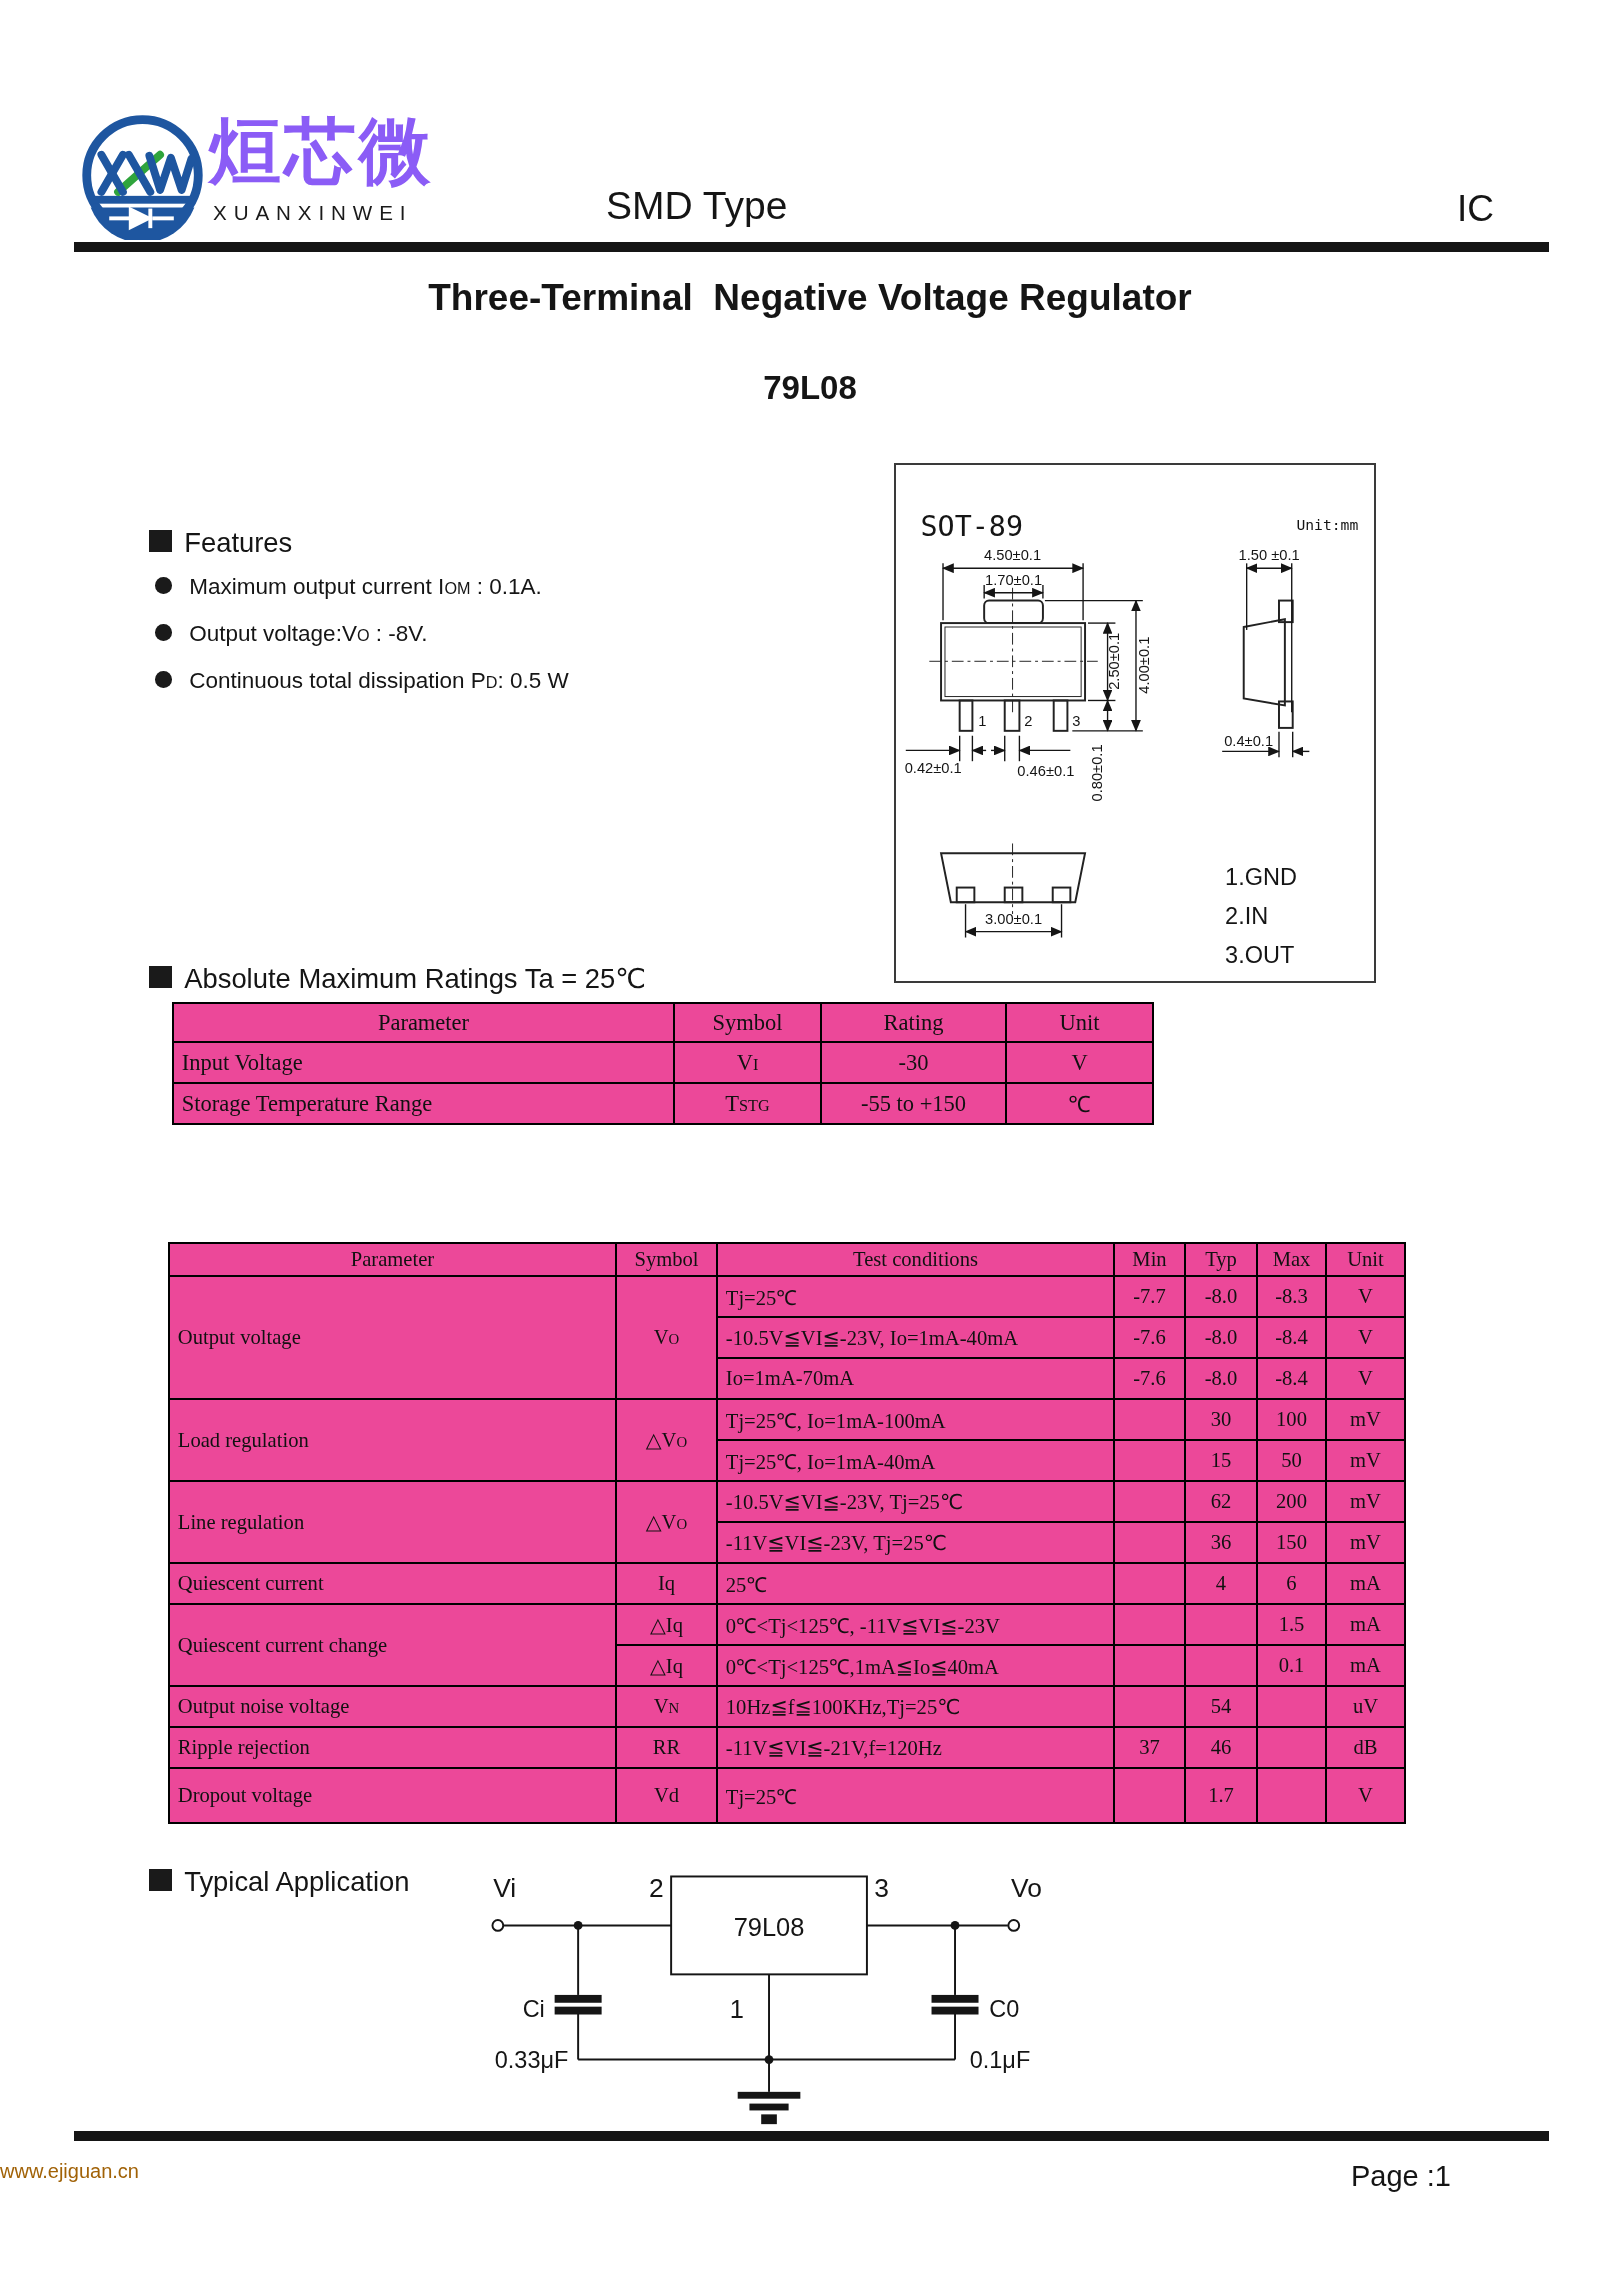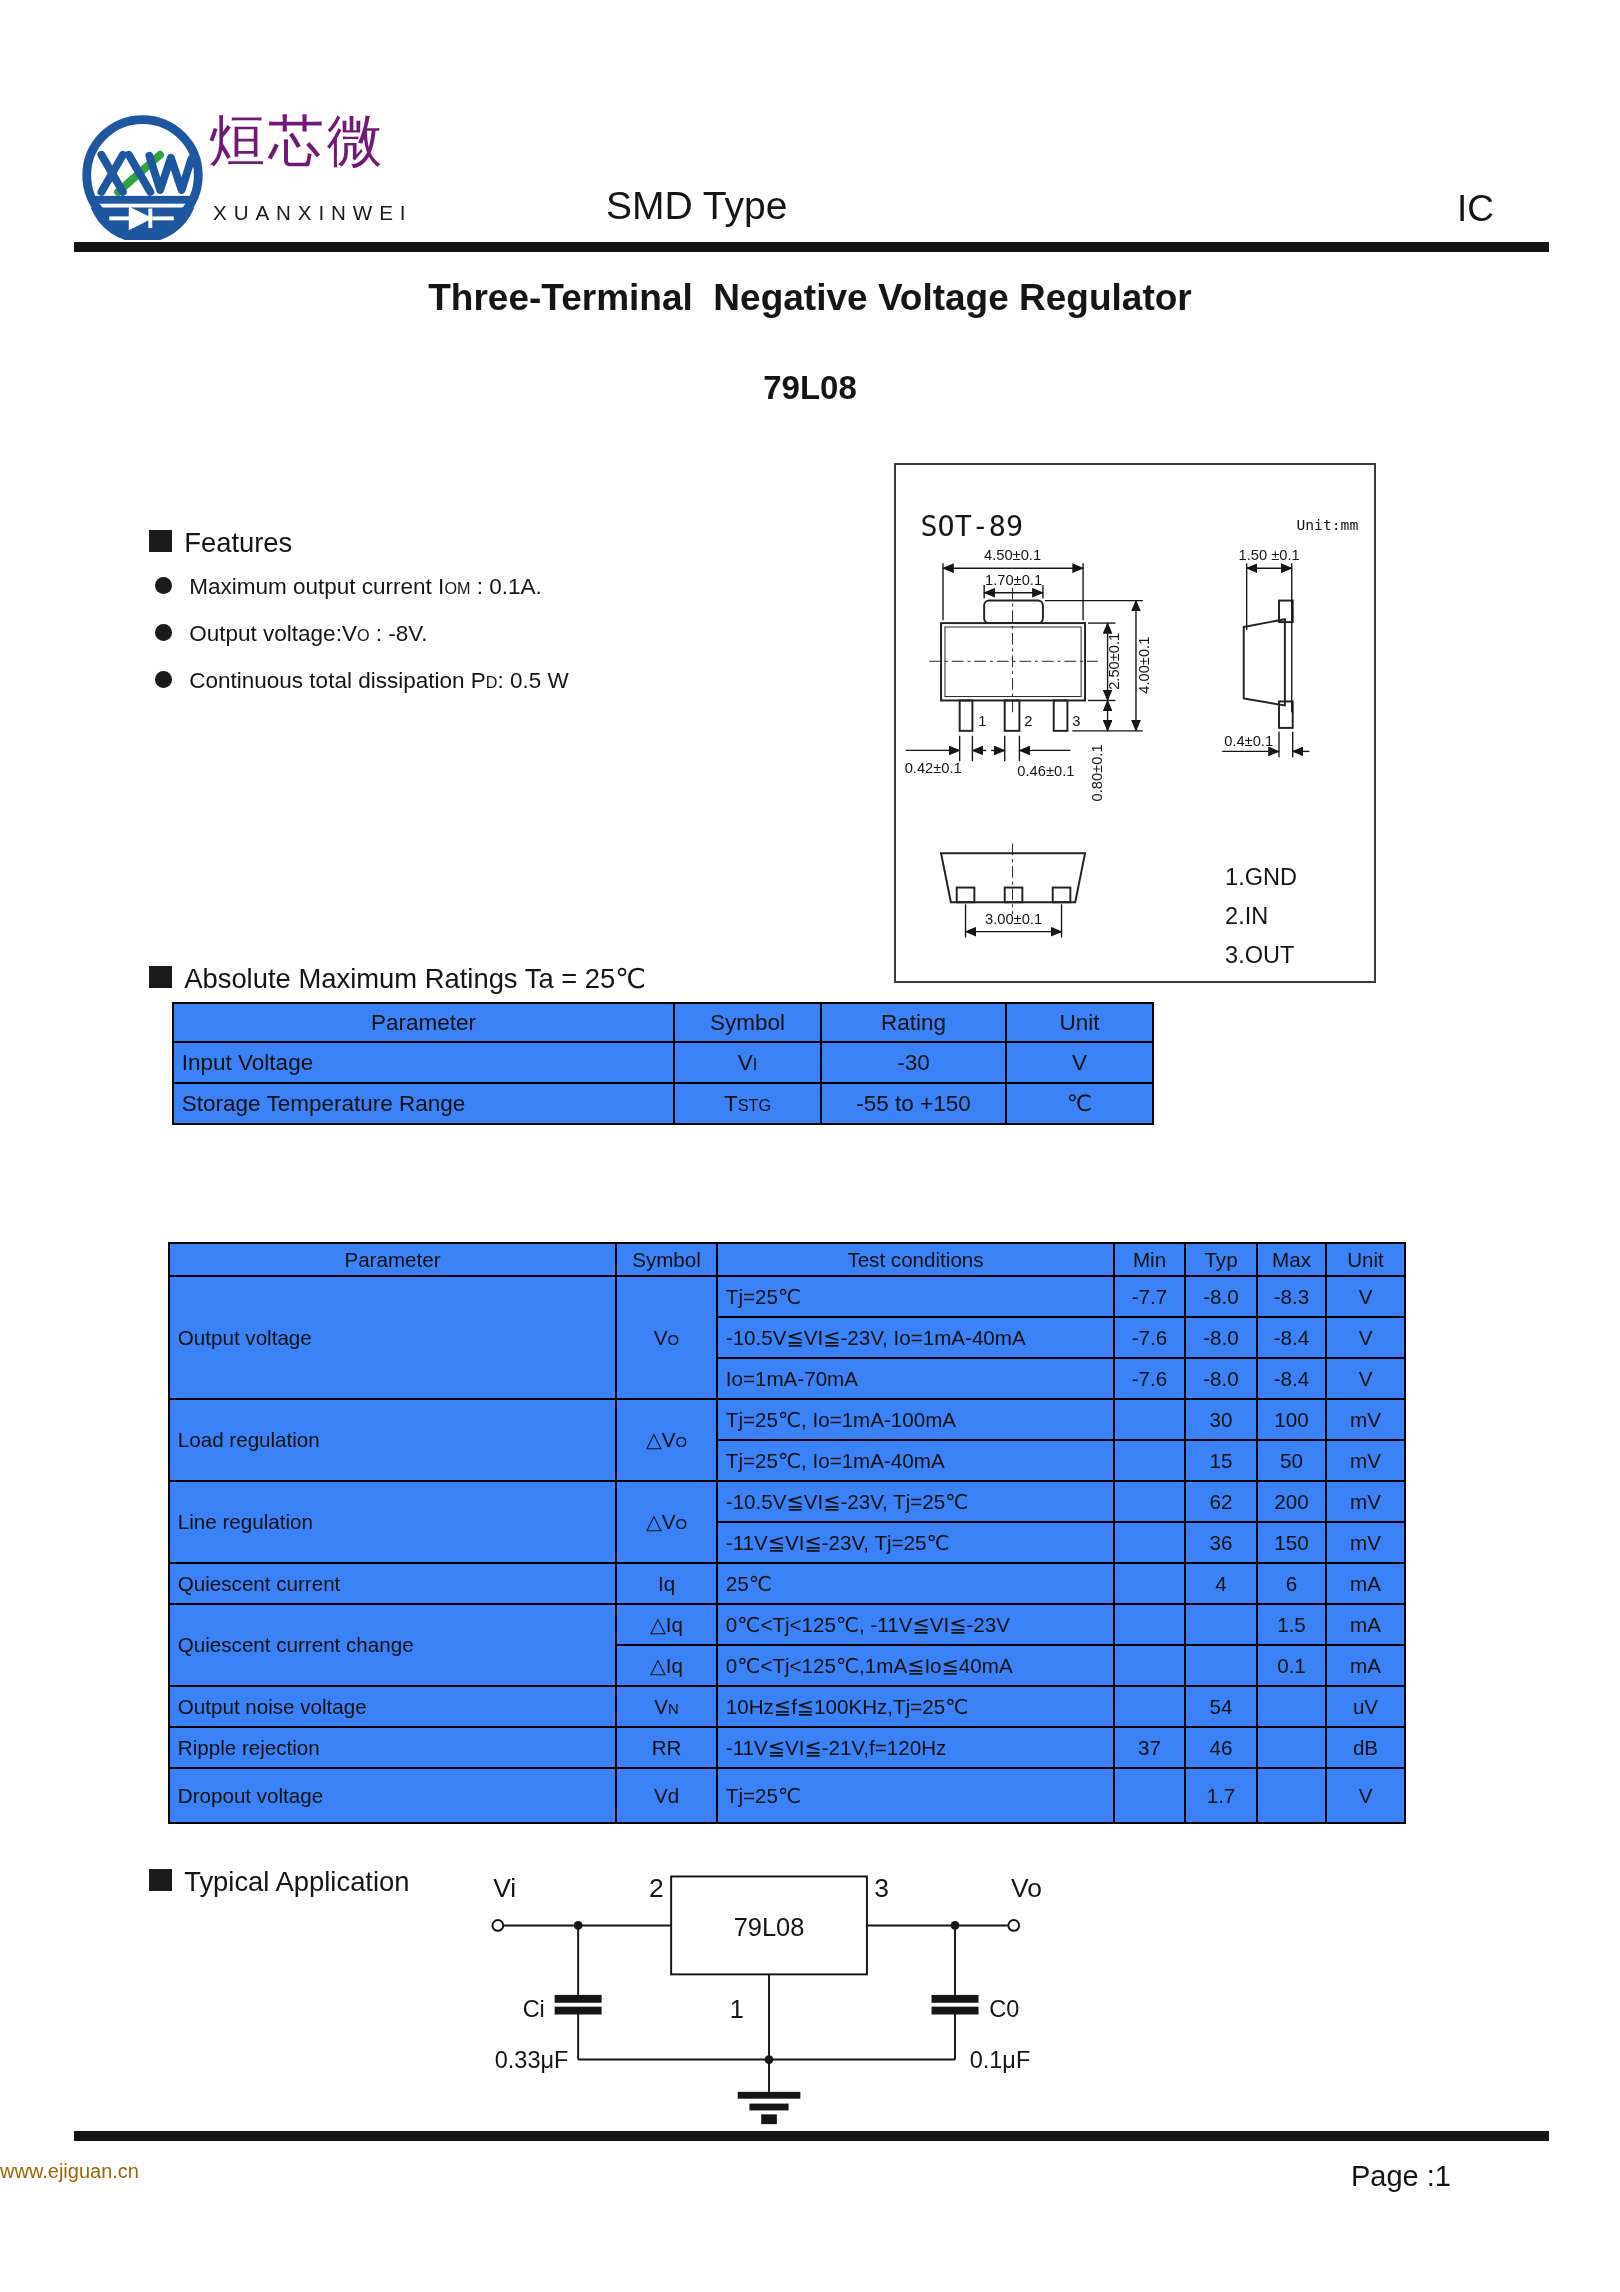--- a/index.html
+++ b/index.html
@@ -1,36 +1,36 @@
 <!DOCTYPE html>
 <html><head>
 <meta charset="utf-8">
 <style>
   html,body{margin:0;padding:0;background:#9a9a9a;}
   #page{position:relative;width:1620px;height:2293px;background:#ffffff;
         font-family:"Liberation Sans","DejaVu Sans",sans-serif;color:#111;overflow:hidden;}
   .abs{position:absolute;}
   .rule{background:#151515;}
   
-  .brand-cn{font-size:56px;font-weight:400;letter-spacing:2.9px;color:#701a75;white-space:nowrap;}
+  .brand-cn{font-size:72px;font-weight:700;letter-spacing:2.9px;color:#8b5cf6;white-space:nowrap;}
   .brand-en{font-size:20.6px;letter-spacing:6.9px;color:#1a1a1a;font-weight:500;white-space:nowrap;}
   .smd-type{font-size:39px;color:#151515;}
   .ic-corner{font-size:37px;color:#151515;}
   .doc-title{width:1620px;text-align:center;font-size:37px;font-weight:bold;white-space:pre;color:#151515;}
   .part-no{width:1620px;text-align:center;font-size:33px;font-weight:bold;color:#151515;}
   
   .sect{font-size:27.4px;color:#151515;white-space:nowrap;}
   .sect .sq{display:inline-block;width:22.5px;height:22.5px;background:#1a1a1a;margin-right:12.7px;}
   .sect .small{font-size:19.6px;}
   
   .feat{font-size:22.5px;color:#151515;white-space:nowrap;}
   .feat .blt{display:inline-block;width:16.7px;height:16.7px;border-radius:50%;background:#1a1a1a;margin-right:17.6px;}
   .sub{font-size:72%;}
   
-  table{border-collapse:collapse;table-layout:fixed;background:#3b82f6;}
+  table{border-collapse:collapse;table-layout:fixed;background:#ec4899;font-family:Liberation Serif, serif;}
   .dtable td,.dtable th{border:2px solid #000;padding:0 7.8px;overflow:hidden;white-space:nowrap;}
   .dtable{border:2.9px solid #000;}
   .dtable th{font-weight:normal;text-align:center;}
   .amr{font-size:22.5px;}
   .amr th{border-bottom:2.9px solid #000;}
   .ec{font-size:20.6px;}
   .ec th{border-bottom:2.9px solid #000;}
   .ec tr.grp td{border-top:2.9px solid #000;}
   td.c{text-align:center;}
   td.l{text-align:left;}

